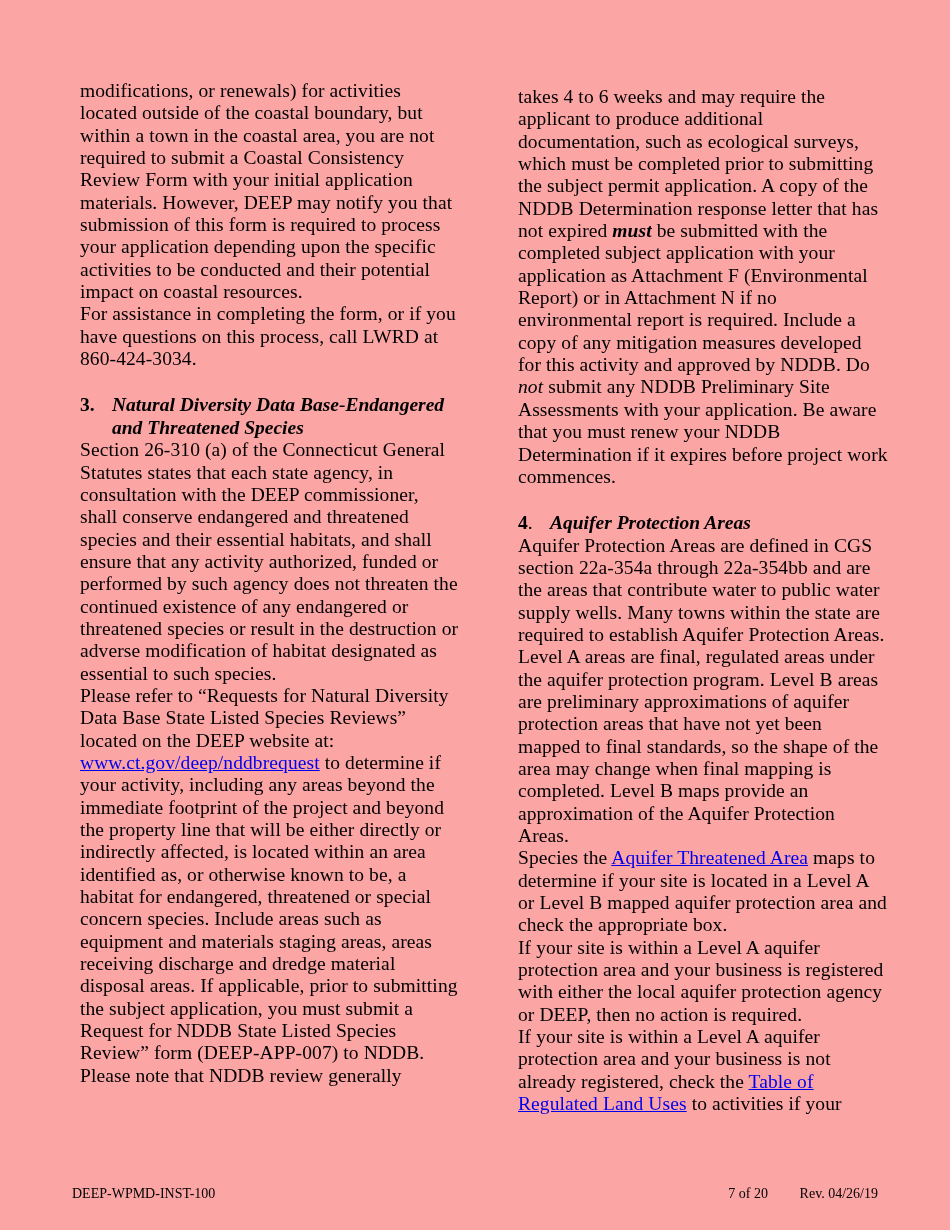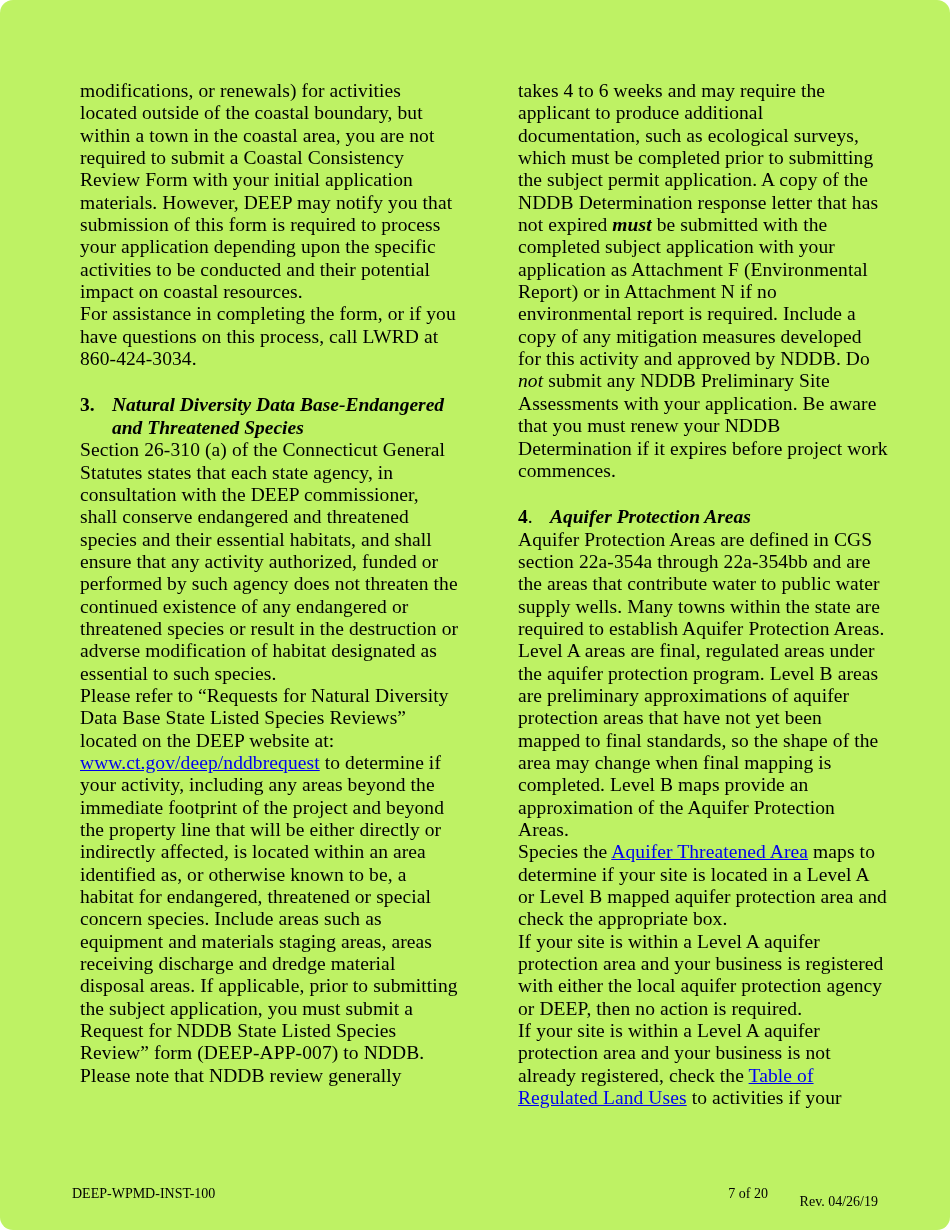--- a/index.html
+++ b/index.html
@@ -4,26 +4,25 @@
 <style>
   html, body {
     margin: 0;
     padding: 0;
     background: #ffffff;
   }
   .page {
     position: relative;
     width: 950px;
     height: 1230px;
-    background: #bef264;
+    background: #fca5a5;
     font-family: "Liberation Serif", "DejaVu Serif", serif;
     color: #000000;
     overflow: hidden;
     box-sizing: border-box;
-    border-radius: 13px;
   }
   .columns {
     position: absolute;
     top: 80px;
     left: 0;
     width: 950px;
     display: flex;
     flex-direction: row;
     align-items: flex-start;
   }
@@ -32,20 +31,21 @@
   }
   .col-left {
     width: 470px;
     padding-left: 80px;
     padding-right: 10px;
   }
   .col-right {
     width: 480px;
     padding-left: 48px;
     padding-right: 62px;
+    margin-top: 6px;
   }
   p.body {
     margin: 0 0 0 0;
     font-size: 19.5px;
     line-height: 22.35px;
     text-align: left;
     letter-spacing: 0.1px;
   }
   .indent {
     margin-left: 32px;
@@ -94,21 +94,21 @@
   .footer .f-center {
     position: absolute;
     left: 0;
     top: 0;
     width: 768px;
     text-align: right;
   }
   .footer .f-right {
     position: absolute;
     right: 72px;
-    top: 8px;
+    top: 0;
     margin-left: 21px;
   }
 </style>
 </head>
 <body>
 
 <div class="page">
 
   <div class="columns">
 

